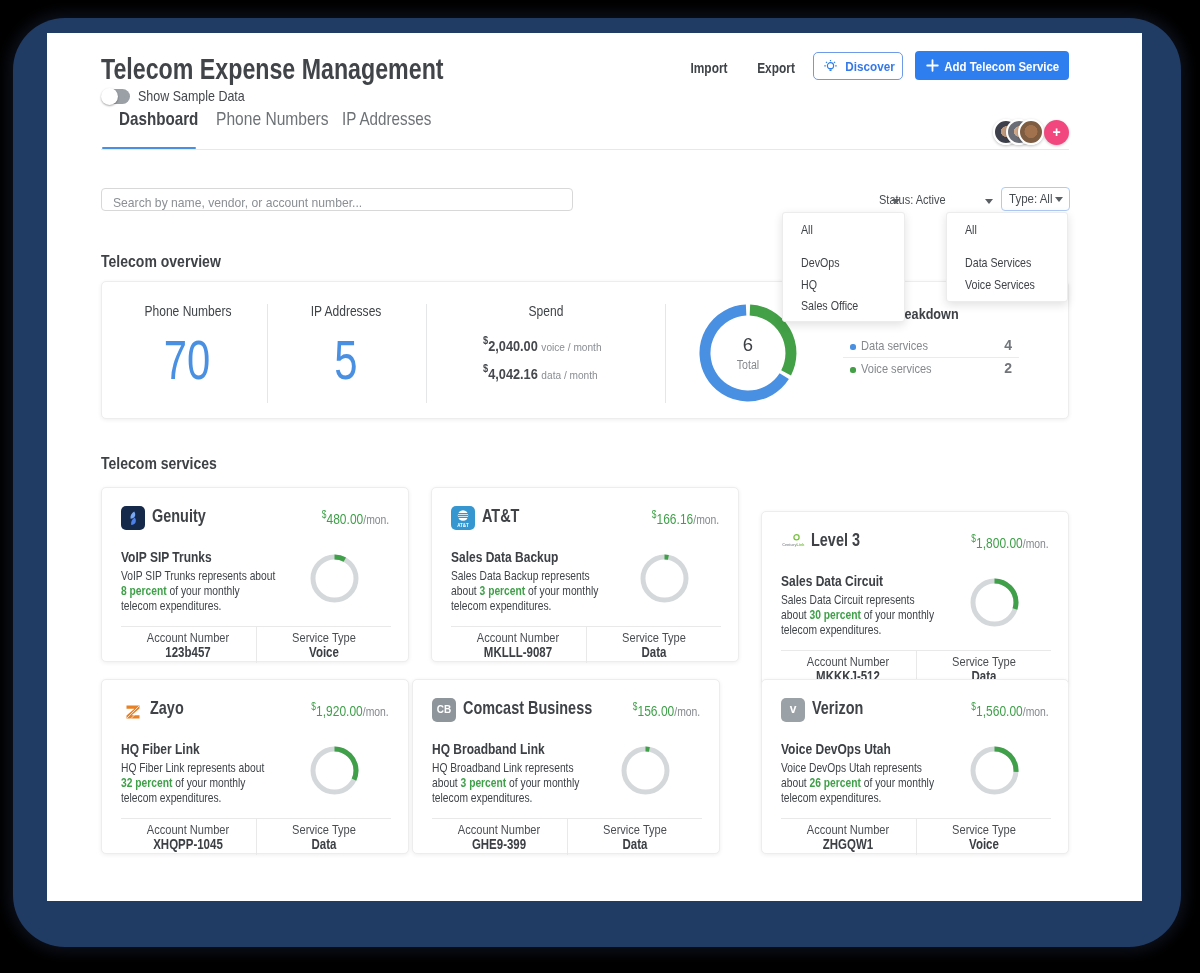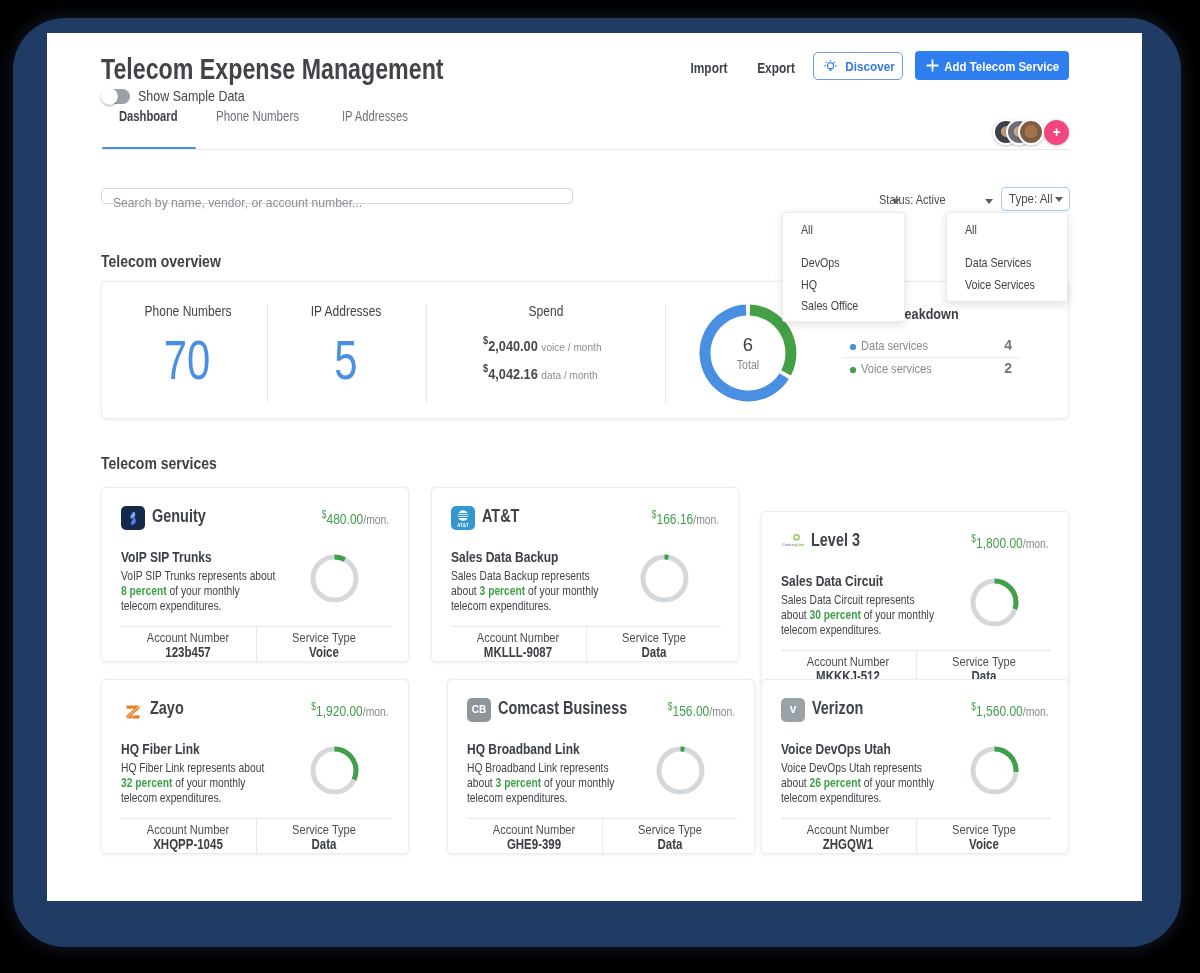--- a/index.html
+++ b/index.html
@@ -9,30 +9,30 @@
 .page { position:absolute; left:47px; top:33px; width:1095px; height:868px; background:#fff; }
 .abs { position:absolute; }
 .sx80 { transform:scaleX(.80); transform-origin:0 0; white-space:nowrap; }
 .sx82 { transform:scaleX(.82); transform-origin:0 0; white-space:nowrap; }
 .sx86 { transform:scaleX(.86); transform-origin:0 0; white-space:nowrap; }
 .cx { transform:scaleX(.85); transform-origin:50% 0; white-space:nowrap; }
 h1.title { position:absolute; left:54px; top:19.5px; font-size:29px; font-weight:bold; color:#414549; transform:scaleX(.80); transform-origin:0 0; white-space:nowrap; }
 .toggle { position:absolute; left:55px; top:56px; width:28px; height:15px; background:#9aa0a6; border-radius:8px; }
 .toggle .knob { position:absolute; left:-1px; top:-1px; width:17px; height:17px; background:#fff; border-radius:50%; box-shadow:0 1px 2px rgba(0,0,0,.35); }
 .toggle-label { position:absolute; left:91px; top:54.5px; font-size:14.5px; color:#43474c; }
-.tab { position:absolute; top:75px; font-size:14px; color:#6d7277; }
+.tab { position:absolute; top:75px; font-size:19px; color:#6d7277; }
 .tab.active { color:#3f4347; font-weight:bold; }
 .tabline { position:absolute; left:54px; top:115.5px; width:968px; height:1px; background:#e8e8e8; }
 .tabactive-line { position:absolute; left:55px; top:113.5px; width:94px; height:2.5px; background:#4a90e2; border-radius:2px; }
 .toplink { position:absolute; top:27px; font-size:14px; color:#3f4449; font-weight:bold; width:60px; text-align:center; }
 .btn-discover { position:absolute; left:766px; top:18.5px; width:90px; height:28px; border:1.5px solid #6e9ae8; border-radius:5px; color:#3579e8; font-size:13px; font-weight:bold; }
 .btn-add { position:absolute; left:868px; top:17.5px; width:154px; height:29.5px; background:#2e7ef0; border-radius:4px; color:#fff; font-size:13px; font-weight:bold; }
 .avatar { position:absolute; top:86px; width:26px; height:26px; border-radius:50%; border:2px solid #fff; box-shadow:0 1px 3px rgba(0,0,0,.25); }
 .av-plus { position:absolute; left:997px; top:87px; width:25px; height:25px; border-radius:50%; background:#f2477e; color:#fff; font-size:14px; font-weight:bold; text-align:center; line-height:24px; box-shadow:0 1px 3px rgba(0,0,0,.2); }
-.search { position:absolute; left:54px; top:155px; width:472px; height:16px; border:1px solid #d8d8d8; border-radius:4px; }
+.search { position:absolute; left:54px; top:155px; width:472px; height:23px; border:1px solid #d8d8d8; border-radius:4px; }
 .search span { position:absolute; left:11px; top:6px; font-size:13.5px; color:#8a8f94; transform:scaleX(.9); transform-origin:0 0; white-space:nowrap; }
 .filter { position:absolute; top:160px; font-size:12.5px; color:#474c51; white-space:nowrap; }
 .caret { display:inline-block; width:0; height:0; border-left:4.5px solid transparent; border-right:4.5px solid transparent; border-top:5px solid #5a5f64; vertical-align:middle; margin-left:7px; margin-bottom:2px; }
 .typebox { position:absolute; left:954px; top:154px; width:68.5px; height:24px; border:1.5px solid #aecbf7; border-radius:4px; }
 .dropdown { position:absolute; background:#fff; border:1px solid #ececec; border-radius:3px; box-shadow:0 3px 10px rgba(0,0,0,.12); z-index:20; font-size:13px; color:#3f4348; }
 .dropdown .item { padding:3.2px 0 3.2px 17.5px; }
 .dropdown .item span { display:inline-block; transform:scaleX(.82); transform-origin:0 0; white-space:nowrap; }
 .sect { position:absolute; font-size:16.5px; font-weight:bold; color:#3e4246; transform:scaleX(.85); transform-origin:0 0; white-space:nowrap; }
 .card { position:absolute; background:#fff; border:1px solid #ededed; border-radius:5px; box-shadow:0 1px 4px rgba(0,0,0,.07); }
 .ov-label { position:absolute; top:21px; font-size:14px; color:#3f4448; width:200px; text-align:center; transform:scaleX(.86); transform-origin:50% 0; white-space:nowrap; }
@@ -226,21 +226,21 @@
         <circle cx="24.5" cy="24.5" r="21.5" stroke="#3fa049" stroke-width="5" fill="none" pathLength="100" stroke-dasharray="32 68" stroke-dashoffset="0" transform="rotate(-90 24.5 24.5)"></circle>
       </svg>
     <div class="fdiv"></div>
       <div class="fvdiv"></div>
     <div class="fl" style="left:19px;">Account Number</div>
     <div class="fv" style="left:19px;">XHQPP-1045</div>
     <div class="fl" style="left:155px;">Service Type</div>
     <div class="fv" style="left:155px;">Data</div>
   </div>
 
-  <div class="card sc" style="left:400px; top:646px;">
+  <div class="card sc" style="left:365px; top:646px;">
     <div class="logo" style="background:#8e959b;">
         <span style="position:absolute;left:0;width:24px;text-align:center;top:6px;font-size:10px;font-weight:bold;color:#fff;letter-spacing:0;">CB</span>
       </div>
     <div class="vname">Comcast Business</div>
     <div class="price"><span class="d">$</span>156.00<span class="mon">/mon.</span></div>
     <div class="sname">HQ Broadband Link</div>
     <div class="desc">HQ Broadband Link represents<br>about <b>3 percent</b> of your monthly<br>telecom expenditures.</div>
     <svg class="ring" width="49" height="49" viewBox="0 0 49 49">
         <circle cx="24.5" cy="24.5" r="21.5" stroke="#d5d8da" stroke-width="5" fill="none"></circle>
         <circle cx="24.5" cy="24.5" r="21.5" stroke="#3fa049" stroke-width="5" fill="none" pathLength="100" stroke-dasharray="3 97" stroke-dashoffset="0" transform="rotate(-90 24.5 24.5)"></circle>

